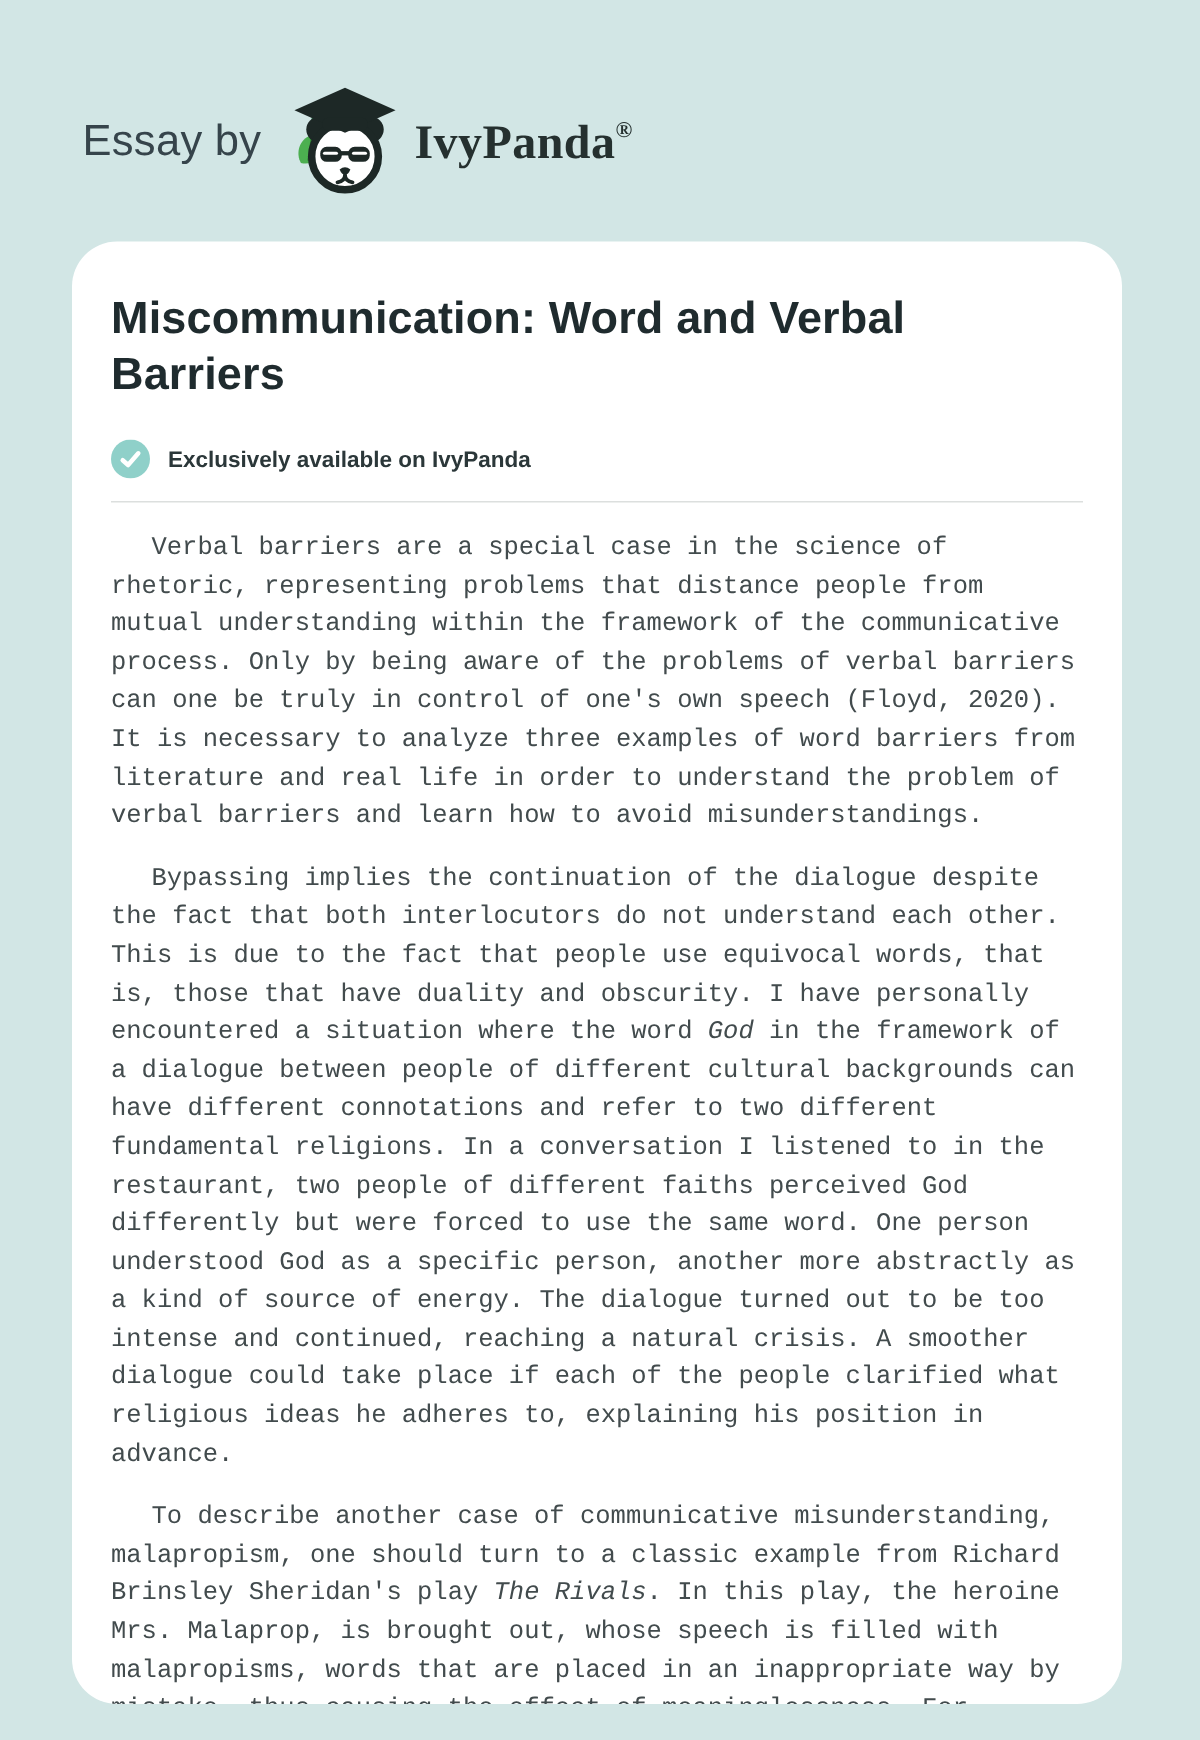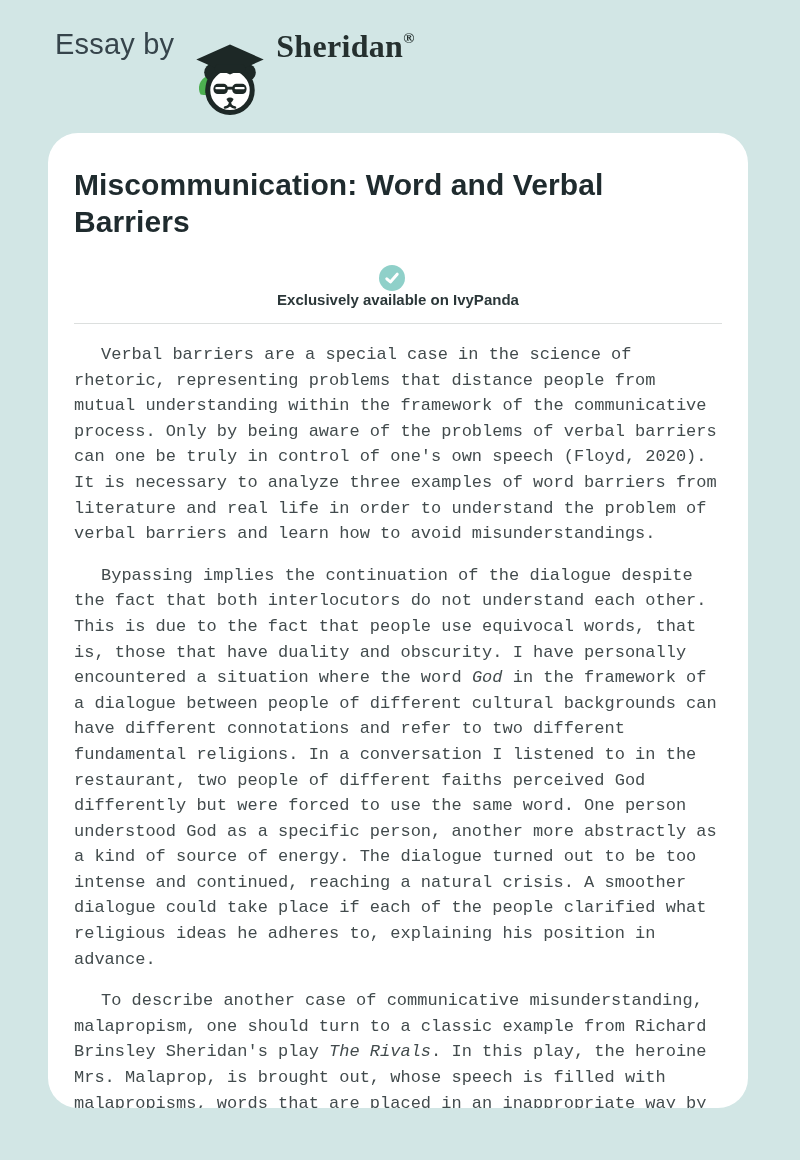--- a/index.html
+++ b/index.html
@@ -7,23 +7,24 @@
   body {
     width: 800px;
     height: 1160px;
     background: #d2e6e5;
     font-family: "Liberation Sans", "DejaVu Sans", sans-serif;
     overflow: hidden;
   }
 
   
   .header {
-    height: 133px;
+    height: 161px;
     padding: 28px 0 0 55px;
     display: flex;
+    align-items: center;
   }
   .essay-by {
     font-size: 29px;
     color: #36444b;
     margin-right: 20px;
     letter-spacing: 0.2px;
   }
   .logo {
     display: flex;
     align-items: center;
@@ -57,21 +58,20 @@
     line-height: 37px;
     font-weight: 700;
     color: #1f2b2e;
     margin: 0 0 25px 0;
     letter-spacing: 0.1px;
   }
   .badge {
     display: flex;
     align-items: center;
     margin: 0 0 15px 0;
-    flex-direction: column;
   }
   .badge .icon {
     width: 26px;
     height: 26px;
     margin-right: 12px;
     flex: 0 0 auto;
     display: flex;
   }
   .badge-label {
     font-size: 15px;
@@ -117,21 +117,21 @@
       <rect x="27" y="57" width="20" height="14" rx="6" fill="#1d2826"></rect>
       <rect x="53" y="57" width="20" height="14" rx="6" fill="#1d2826"></rect>
       <rect x="44" y="61" width="12" height="4" fill="#1d2826"></rect>
       <line x1="31" y1="63" x2="42" y2="63" stroke="#ffffff" stroke-width="3" stroke-linecap="round"></line>
       <line x1="58" y1="63" x2="69" y2="63" stroke="#ffffff" stroke-width="3" stroke-linecap="round"></line>
 
       <path d="M45 78 Q50 74 55 78 Q53 83 50 83 Q47 83 45 78 Z" fill="#1d2826"></path>
       <path d="M50 83 Q50 89 43 90 M50 83 Q50 89 57 90" stroke="#1d2826" stroke-width="3.5" fill="none" stroke-linecap="round"></path>
     </svg>
   </span>
-  <span class="brand"><span>Sheridan</span><sup>®</sup></span>
+  <span class="brand"><span>IvyPanda</span><sup>®</sup></span>
 </div>
 
 <div class="card">
   <h1 class="title">Miscommunication: Word and Verbal Barriers</h1>
 
   <div class="badge">
     <span class="icon">
       <svg width="26" height="26" viewBox="0 0 26 26" aria-hidden="true">
         <circle cx="13" cy="13" r="13" fill="#8fd0c9"></circle>
         <path d="M7.8 13.8 L11.4 17 L18.2 9.2" stroke="#ffffff" stroke-width="3" fill="none" stroke-linecap="round" stroke-linejoin="round"></path>

